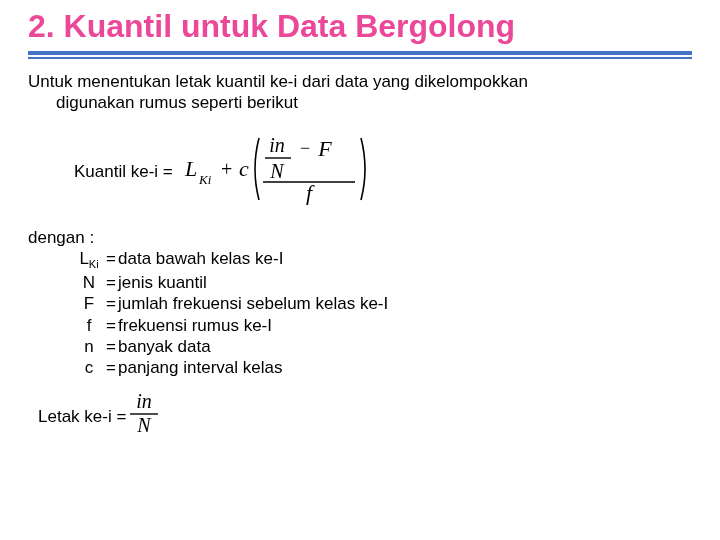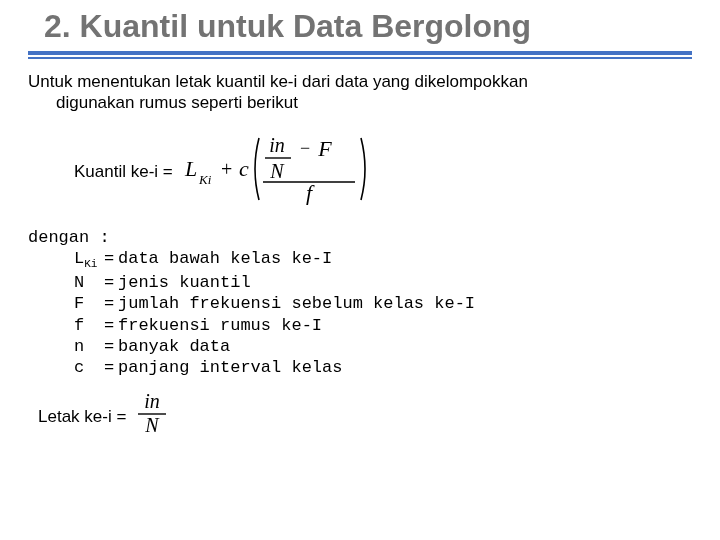--- a/index.html
+++ b/index.html
@@ -10,22 +10,22 @@
     background: #fff;
     font-family: "Comic Sans MS", "Comic Sans", cursive, sans-serif;
     color: #000;
     overflow: hidden;
   }
   .slide {
     padding: 8px 28px 0 28px;
   }
   .title {
     font-size: 32px;
-    color: #737373;
-    margin: 0 0 6px 16px;
+    color: #ec4899;
+    margin: 0 0 6px 0;
   }
   .accent-line {
     height: 4px;
     background: #4472C4;
     margin: 0 0 2px 0;
   }
   .accent-line-thin {
     height: 2px;
     background: #4472C4;
     margin: 0 0 12px 0;
@@ -47,39 +47,38 @@
     align-items: center;
     gap: 10px;
     margin: 0 0 16px 46px;
   }
   .formula-label {
     white-space: nowrap;
     text-align: center;
   }
   .def-block {
     margin: 0 0 14px 0;
-    font-family: Liberation Mono, monospace;
   }
   .def-list {
     padding-left: 46px;
+    text-align: center;
   }
   .def-line {
     display: flex;
   }
   .def-sym {
     width: 30px;
     white-space: nowrap;
   }
   .def-eq {
     width: 14px;
   }
   .letak-row {
     display: flex;
     align-items: center;
-    gap: 8px;
     margin-left: 10px;
   }
   
   svg text {
     font-family: "Times New Roman", Times, serif;
     font-style: italic;
     fill: #000;
   }
   svg .upright {
     font-style: normal;

